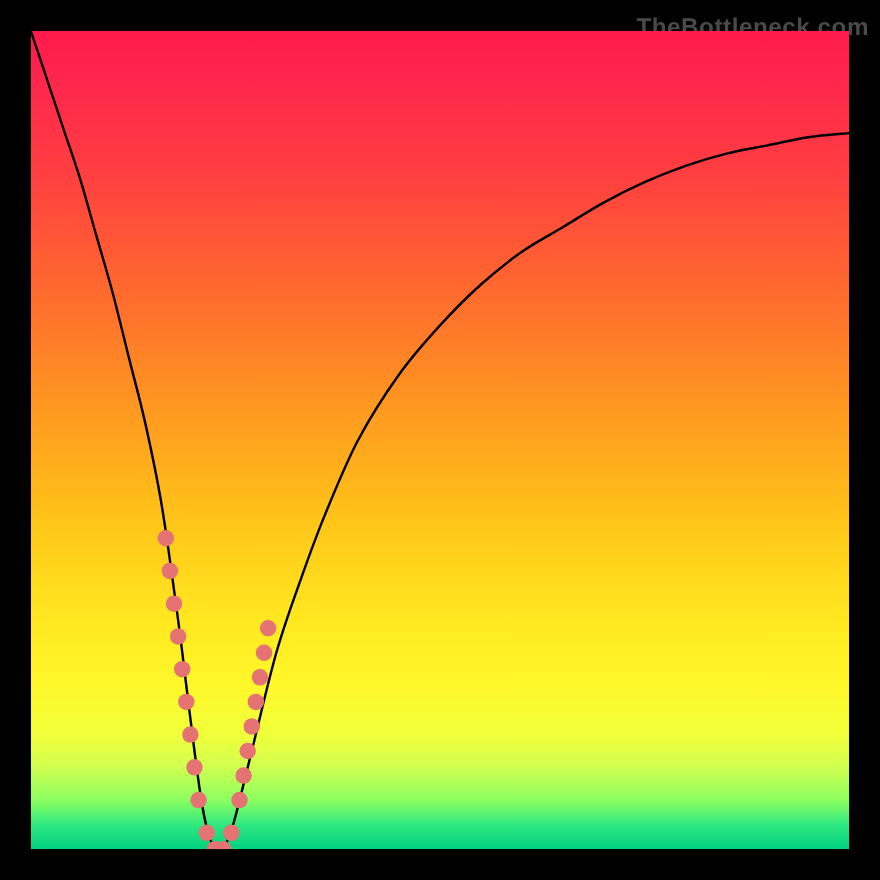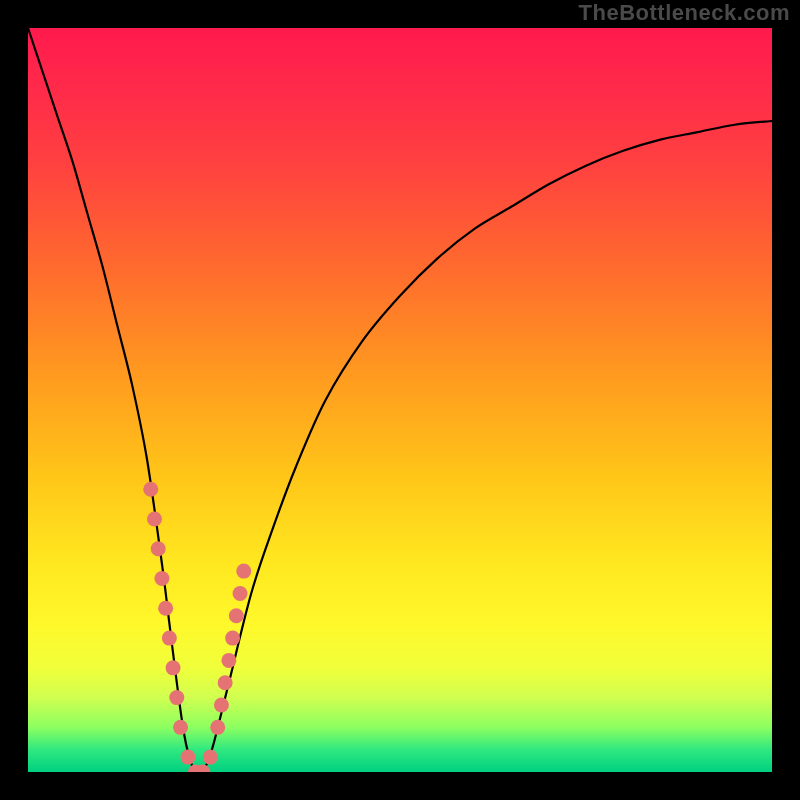--- a/index.html
+++ b/index.html
@@ -14,21 +14,21 @@
       #ff9820 46%,
       #ffc518 60%,
       #ffe820 72%,
       #fff82a 80%,
       #f0ff3a 86%,
       #d0ff50 90%,
       #8cff60 94%,
       #30e880 97%,
       #00d080 100%)}
   svg.curve{position:absolute;left:0;top:0;width:744px;height:744px}
-  .brand{position:absolute;right:10px;top:0;color:#4a4a4a;font-size:22px;font-weight:600;letter-spacing:0.5px}
+  .brand{position:absolute;right:10px;top:12px;color:#4a4a4a;font-size:22px;font-weight:600;letter-spacing:0.5px}
 </style>
 </head>
 <body>
 
 <div class="stage">
   <div class="brand">TheBottleneck.com</div>
   <div class="plot">
     <div class="gradient"></div>
     <svg class="curve" viewBox="0 0 744 744" preserveAspectRatio="none">
       <path id="curvePath" fill="none" stroke="#000" stroke-width="2.2" stroke-linecap="round" stroke-linejoin="round" d="M0,0 C2.48,7.439999999999998 9.920000000000002,29.75999999999999 14.88,44.639999999999986 C19.84,59.51999999999998 24.8,74.39999999999996 29.76,89.27999999999997 C34.72,104.15999999999998 39.68,117.80000000000007 44.64,133.92000000000007 C49.6,150.04000000000008 54.56,168.64000000000001 59.52,186 C64.48,203.35999999999999 69.44000000000001,219.48 74.4,238.07999999999998 C79.36,256.68 84.32,277.76 89.28,297.6 C94.24000000000001,317.44000000000005 99.20000000000002,334.8 104.16000000000001,357.12 C109.12,379.44 114.08000000000001,401.76000000000005 119.04,431.52000000000004 C124,461.28000000000003 130.2,508.4 133.92,535.68 C137.64,562.9599999999999 138.88,575.36 141.36,595.2 C143.84000000000003,615.0400000000001 146.32000000000002,636.12 148.8,654.72 C151.28,673.32 153.76,693.16 156.23999999999998,706.8 C158.71999999999997,720.4399999999999 161.2,730.3599999999999 163.68,736.56 C166.16000000000003,742.76 168.64000000000001,744 171.12,744 C173.6,744 176.08,741.52 178.56,736.56 C181.04,731.5999999999999 182.28,727.88 186,714.24 C189.72,700.6 194.68000000000004,679.52 200.88000000000002,654.72 C207.08,629.9200000000001 215.76,591.48 223.2,565.44 C230.64,539.4000000000001 238.08,519.5600000000001 245.52,498.48 C252.96,477.40000000000003 259.15999999999997,460.04 267.84,438.96000000000004 C276.52,417.88000000000005 286.44,393.08 297.6,372 C308.76000000000005,350.92 322.40000000000003,329.84000000000003 334.8,312.48 C347.2,295.12 359.6,281.47999999999996 372,267.84 C384.4,254.19999999999996 396.80000000000007,241.79999999999998 409.20000000000005,230.64 C421.6,219.48 434,209.56 446.4,200.88 C458.79999999999995,192.2 471.20000000000005,185.99999999999994 483.6,178.55999999999995 C496,171.11999999999995 508.4,163.06 520.8,156.24 C533.1999999999999,149.42000000000002 545.6,143.22 558,137.64 C570.4,132.05999999999997 582.8000000000001,127.09999999999998 595.2,122.75999999999999 C607.6,118.42 620,114.70000000000003 632.4,111.60000000000002 C644.8,108.50000000000001 657.2,106.63999999999997 669.6,104.15999999999997 C682,101.67999999999996 694.4,98.58000000000003 706.8,96.72000000000003 C719.1999999999999,94.86000000000003 737.8,93.62 744,93"></path>

